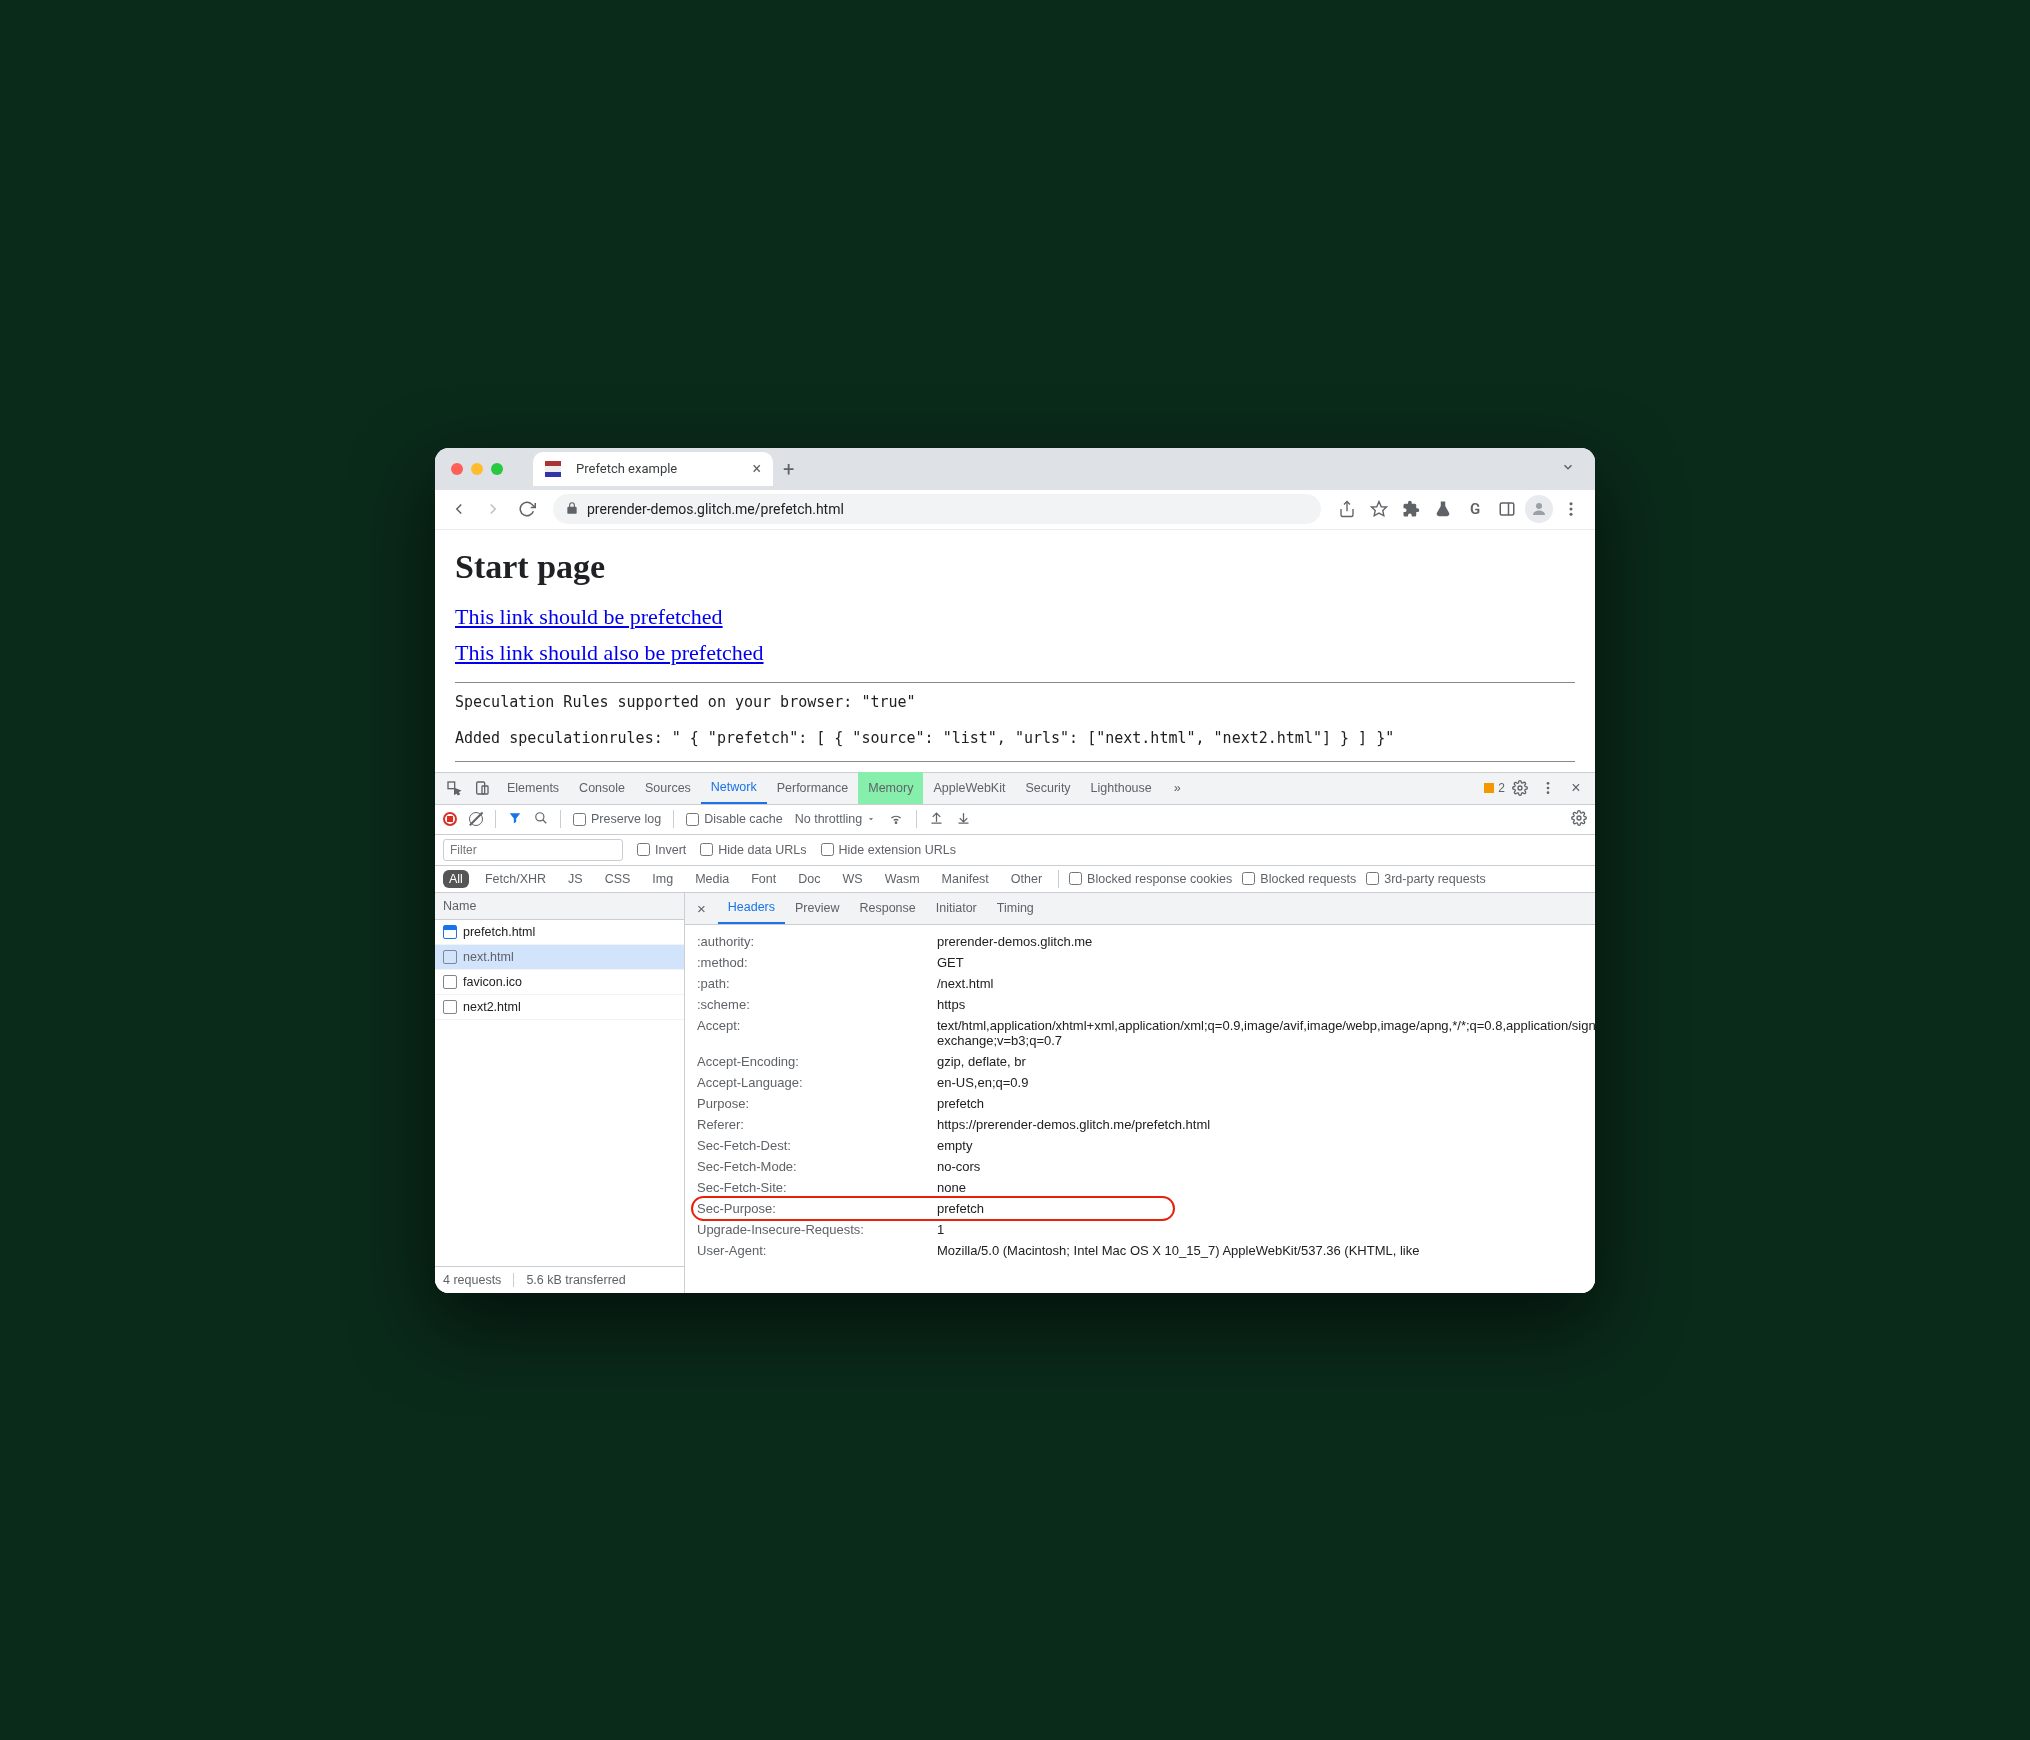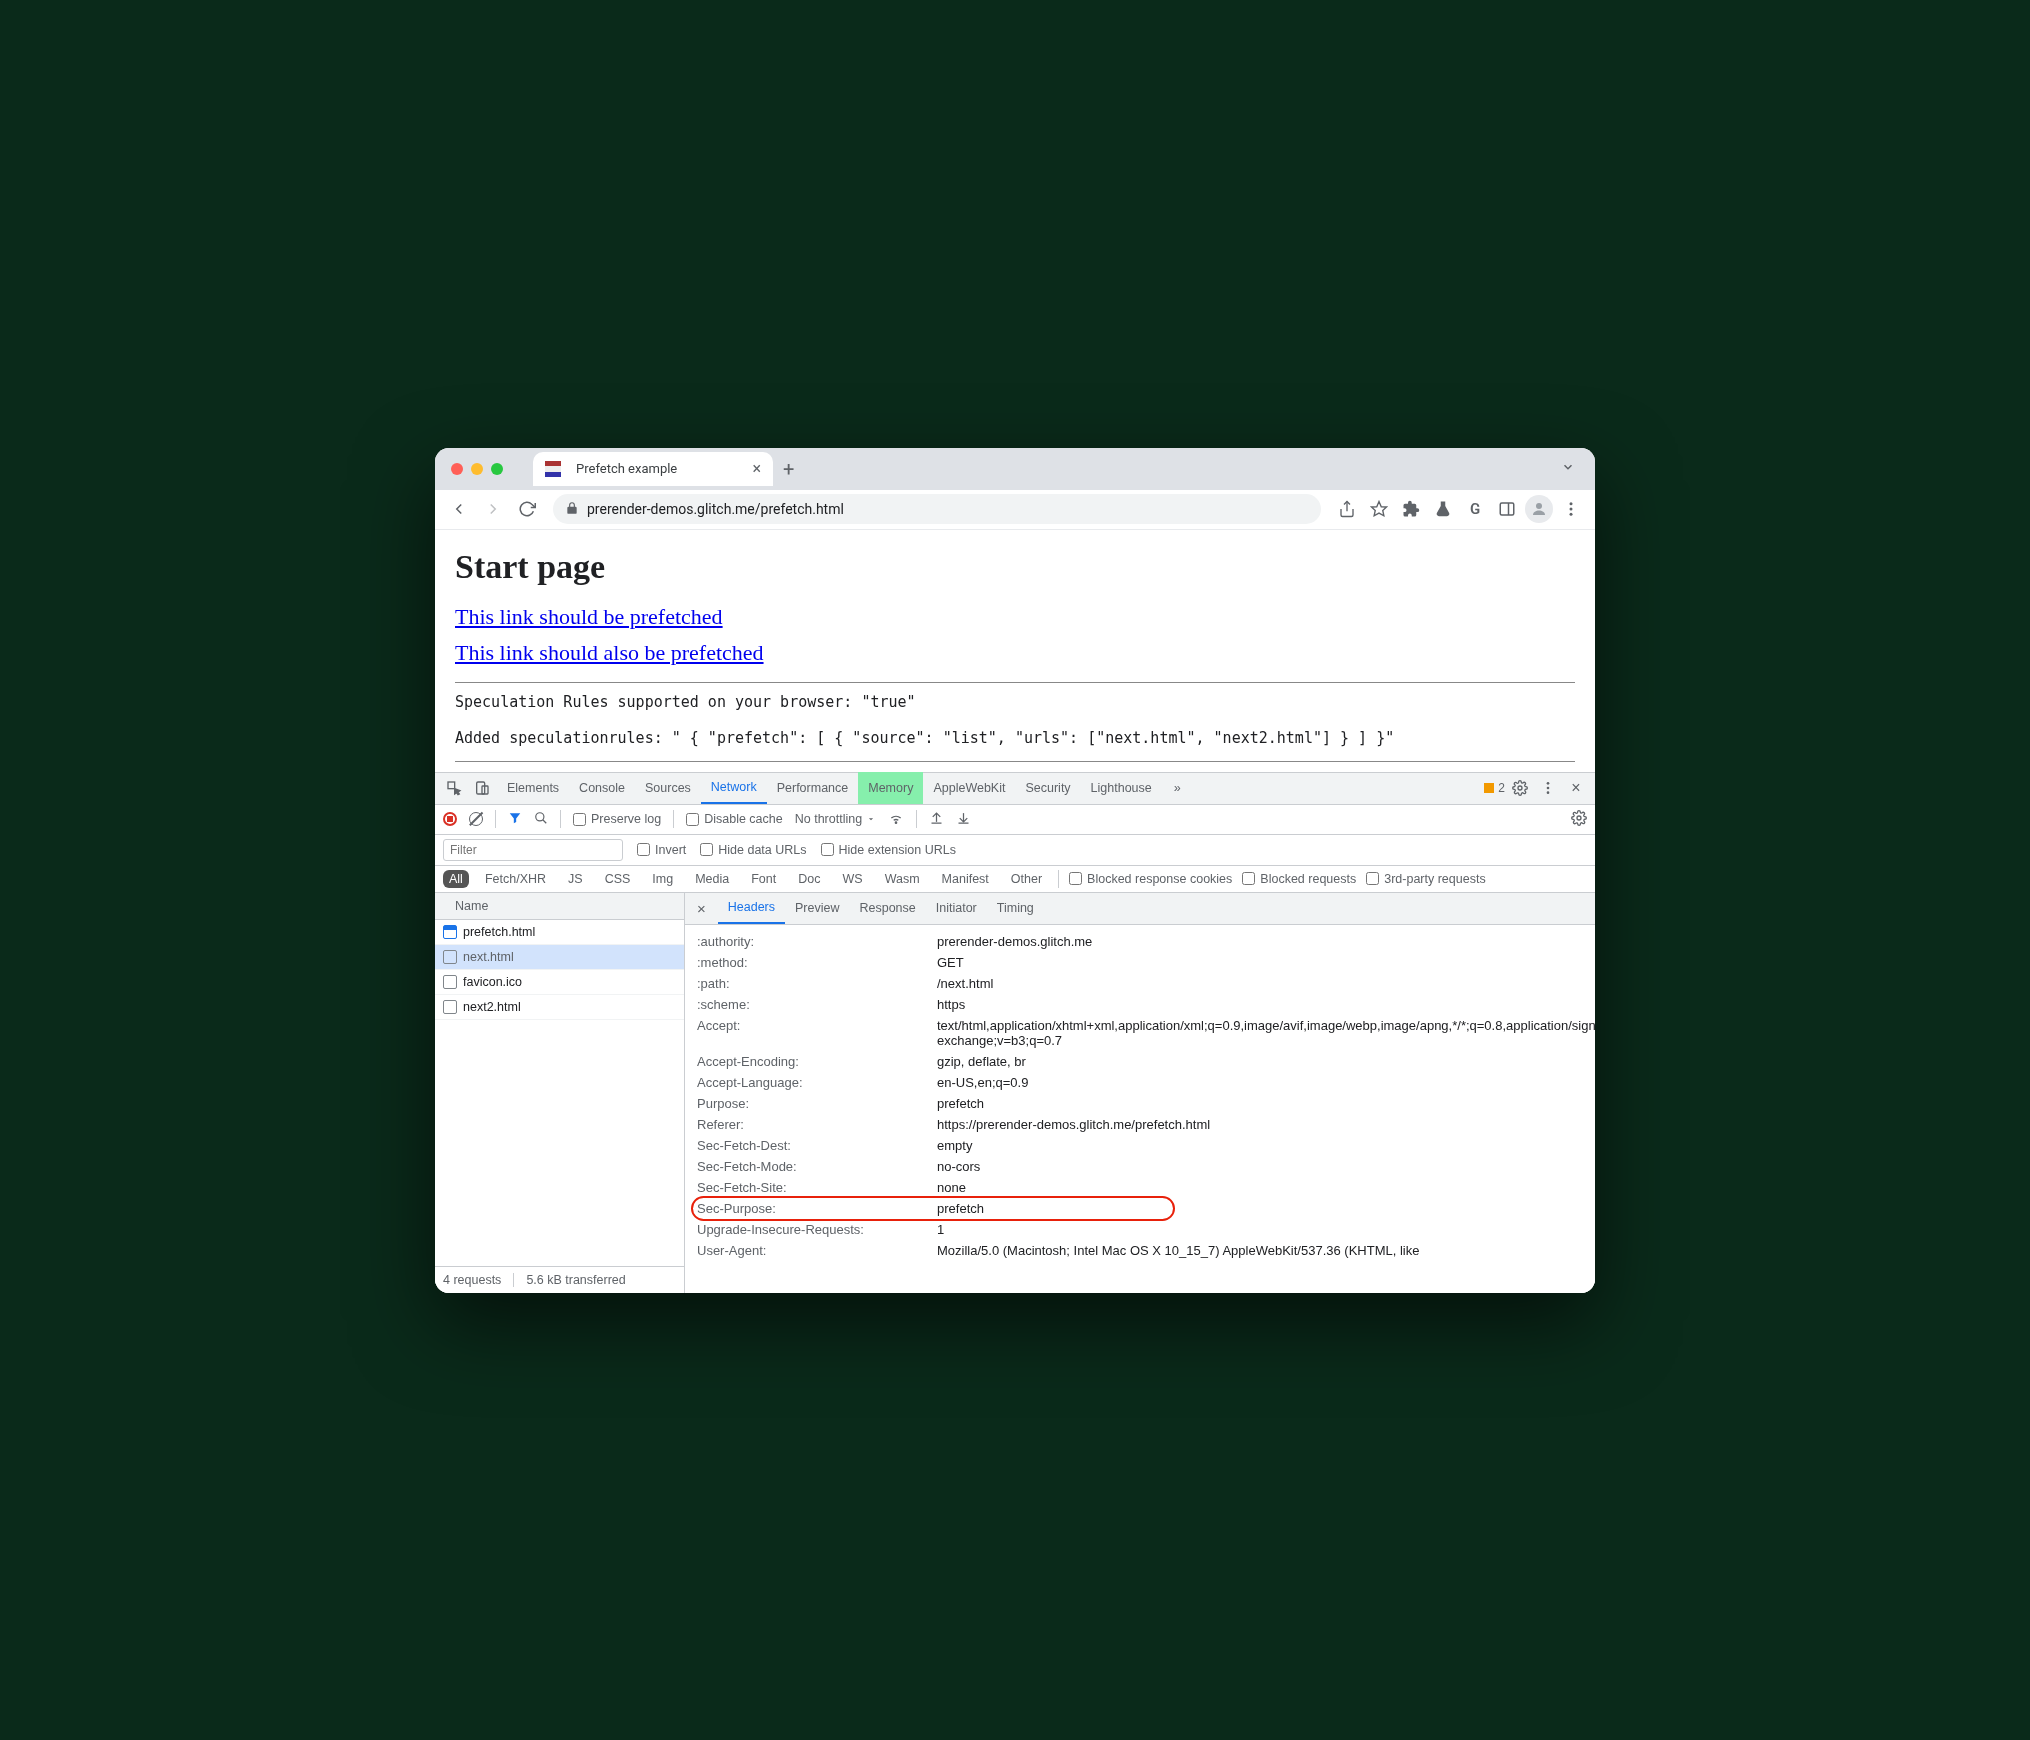--- a/index.html
+++ b/index.html
@@ -130,21 +130,21 @@
   
   .filter-row { display:flex; align-items:center; padding: 4px 8px; gap:14px; background:#fff; border-bottom:1px solid #cacdd1;}
   .filter-input { width:180px; height:22px; border:1px solid #cacdd1; border-radius:3px; padding:0 6px; font-size:12px; color:#c2410c;}
   
   .type-row { display:flex; align-items:center; gap:10px; padding:4px 8px; background:#fff; border-bottom:1px solid #cacdd1; color:#5f6368; flex-wrap:wrap;}
   .type-chip { padding:2px 6px; border-radius:6px; }
   .type-chip.active { background:#555; color:#fff; }
   
   .net-body { display:flex; background:#fff; height: 400px; }
   .req-list { width:250px; border-right:1px solid #cacdd1; display:flex; flex-direction:column;}
-  .req-header { padding:6px 20px; border-bottom:1px solid #cacdd1; color:#5f6368; background:#f1f3f4;}
+  .req-header { padding:6px 8px; border-bottom:1px solid #cacdd1; color:#5f6368; background:#f1f3f4;}
   .req-item { padding:5px 8px; display:flex; align-items:center; gap:6px; border-bottom:1px solid #f1f3f4;}
   .req-item.sel { background:#d2e3fc; }
   .ricon { width:14px; height:14px; border:1.5px solid #80868b; border-radius:2px; flex:none;}
   .ricon.doc { border-color:#1a73e8; background:linear-gradient(#1a73e8 30%, transparent 30%);}
   .req-list .footer { margin-top:auto; border-top:1px solid #cacdd1; padding:6px 8px; color:#5f6368; display:flex; gap:12px;}
   .details { flex:1; display:flex; flex-direction:column; overflow:hidden;}
   .detail-tabs { display:flex; align-items:center; height:32px; border-bottom:1px solid #cacdd1; background:#f1f3f4; padding:0 4px; gap:4px;}
   .detail-tabs .x { padding:0 8px; color:#5f6368; font-size:15px;}
   .dtab { padding:0 10px; height:32px; display:flex; align-items:center; color:#5f6368;}
   .dtab.active { color:#1a73e8; border-bottom:2px solid #1a73e8;}

